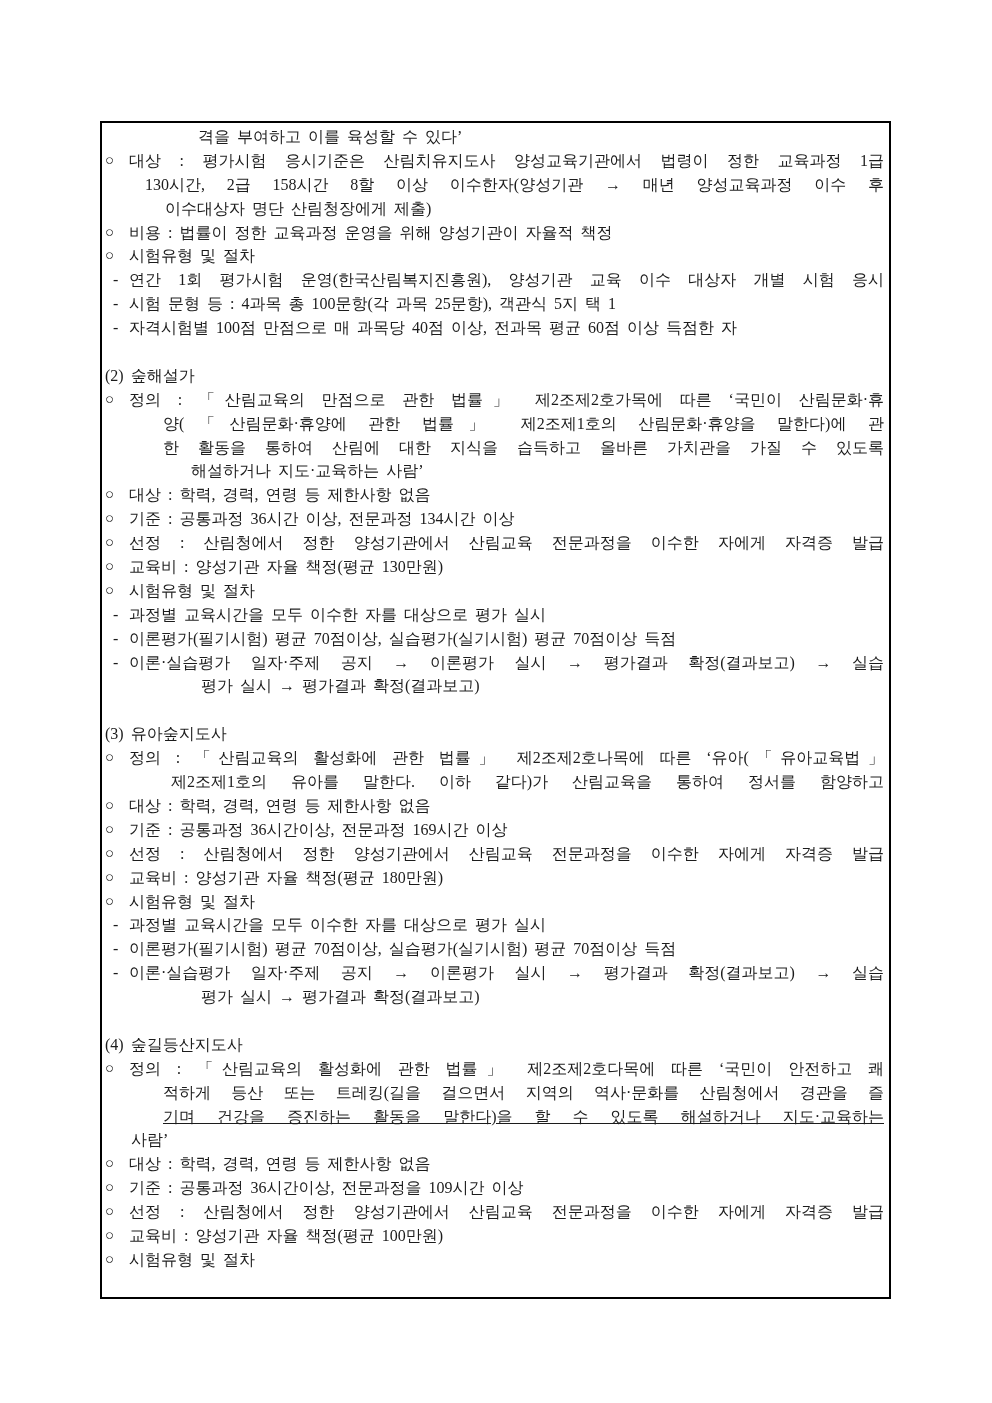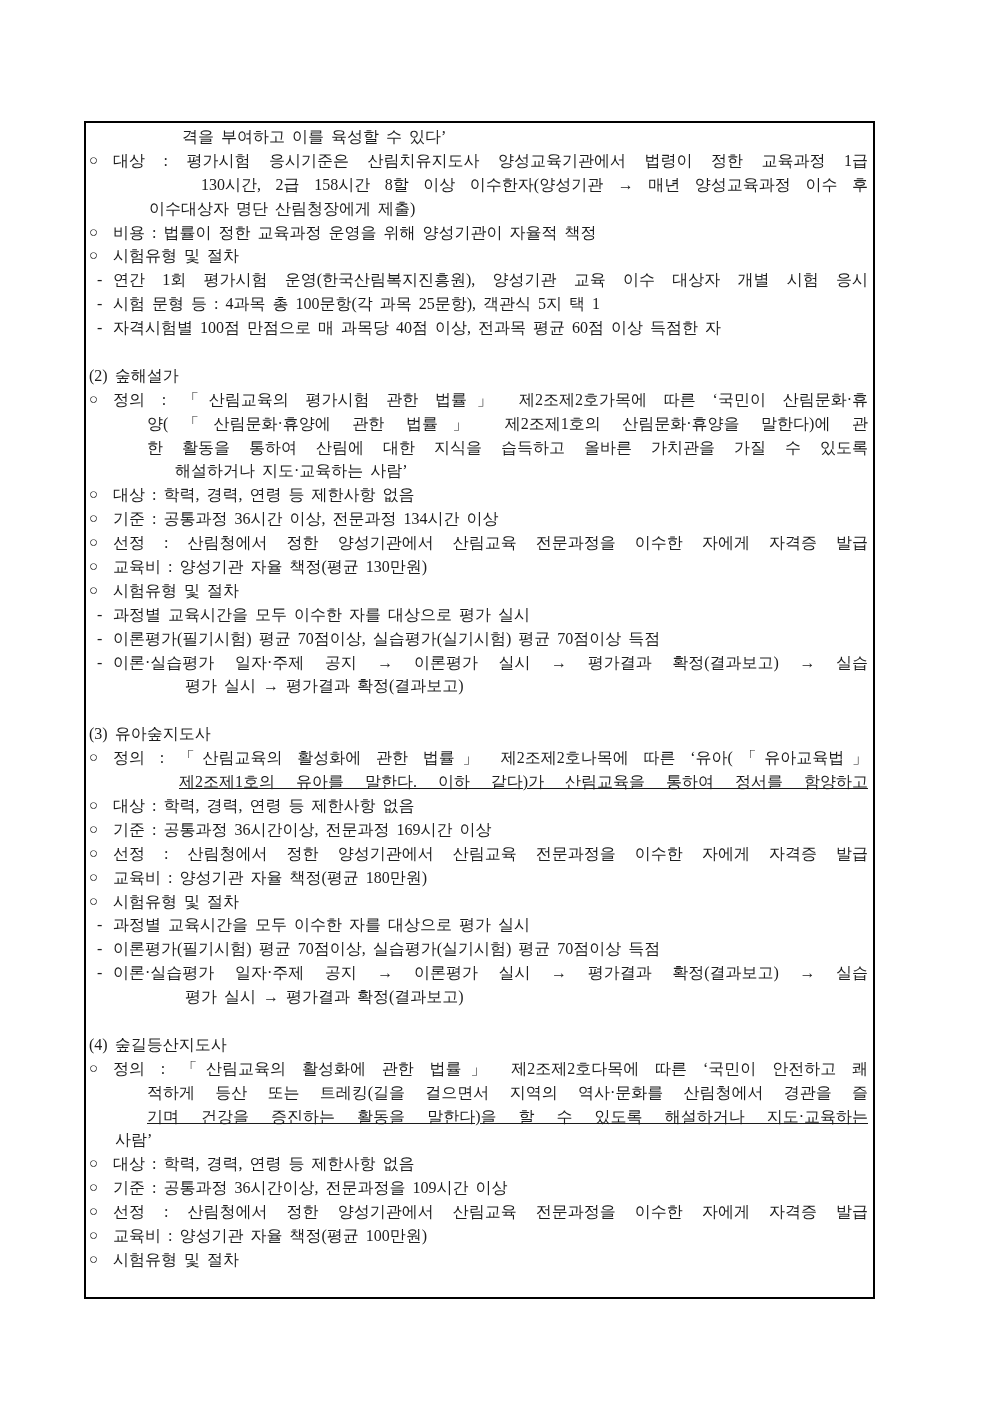--- a/index.html
+++ b/index.html
@@ -8,21 +8,21 @@
     --bg:#ffffff;
   }
   *{margin:0;padding:0;box-sizing:border-box;}
   html,body{background:var(--bg);}
   body{
     width:992px;height:1403px;position:relative;overflow:hidden;
     font-family:"Liberation Serif","DejaVu Serif",serif;
     color:var(--text);
   }
   .doc-box{
-    position:absolute;left:84px;top:121px;width:791px;height:1178px;
+    position:absolute;left:100px;top:121px;width:791px;height:1178px;
     border:2px solid var(--border);
     background:var(--bg);
     padding:2px 5px 2px 3px;
   }
   .line{
     display:flex;
     height:23.9px;
     line-height:23.9px;
     font-size:16px;
     word-spacing:3px;
@@ -52,21 +52,21 @@
 <div class="page">
   <div class="doc-box" id="doc-box">
       <div class="line cont">
         <span class="line-text" style="margin-left: 93px;">격을 부여하고 이를 육성할 수 있다’</span>
       </div>
       <div class="line circle just">
         <span class="bullet circle">○</span>
         <span class="line-text">대상 : 평가시험 응시기준은 산림치유지도사 양성교육기관에서 법령이 정한 교육과정 1급</span>
       </div>
       <div class="line cont just">
-        <span class="line-text" style="margin-left: 112px;">130시간, 2급 158시간 8할 이상 이수한자(양성기관 → 매년 양성교육과정 이수 후</span>
+        <span class="line-text" style="margin-left: 40px;">130시간, 2급 158시간 8할 이상 이수한자(양성기관 → 매년 양성교육과정 이수 후</span>
       </div>
       <div class="line cont">
         <span class="line-text" style="margin-left: 60px;">이수대상자 명단 산림청장에게 제출)</span>
       </div>
       <div class="line circle">
         <span class="bullet circle">○</span>
         <span class="line-text">비용 : 법률이 정한 교육과정 운영을 위해 양성기관이 자율적 책정</span>
       </div>
       <div class="line circle">
         <span class="bullet circle">○</span>
@@ -83,21 +83,21 @@
       <div class="line dash">
         <span class="bullet dash">-</span>
         <span class="line-text">자격시험별 100점 만점으로 매 과목당 40점 이상, 전과목 평균 60점 이상 득점한 자</span>
       </div>
       <div class="line blank"></div>
       <div class="line header">
         <span class="line-text">(2) 숲해설가</span>
       </div>
       <div class="line circle just">
         <span class="bullet circle">○</span>
-        <span class="line-text">정의 : 「산림교육의 평가시험 관한 법률」 제2조제2호가목에 따른 ‘국민이 산림문화·휴</span>
+        <span class="line-text">정의 : 「산림교육의 만점으로 관한 법률」 제2조제2호가목에 따른 ‘국민이 산림문화·휴</span>
       </div>
       <div class="line cont just">
         <span class="line-text" style="margin-left: 58px;">양(「산림문화·휴양에 관한 법률」 제2조제1호의 산림문화·휴양을 말한다)에 관</span>
       </div>
       <div class="line cont just">
         <span class="line-text" style="margin-left: 58px;">한 활동을 통하여 산림에 대한 지식을 습득하고 올바른 가치관을 가질 수 있도록</span>
       </div>
       <div class="line cont">
         <span class="line-text" style="margin-left: 86px;">해설하거나 지도·교육하는 사람’</span>
       </div>
@@ -138,21 +138,21 @@
       </div>
       <div class="line blank"></div>
       <div class="line header">
         <span class="line-text">(3) 유아숲지도사</span>
       </div>
       <div class="line circle just">
         <span class="bullet circle">○</span>
         <span class="line-text">정의 : 「산림교육의 활성화에 관한 법률」 제2조제2호나목에 따른 ‘유아(「유아교육법」</span>
       </div>
       <div class="line cont just">
-        <span class="line-text" style="margin-left: 90px; text-decoration: underline;">제2조제1호의 유아를 말한다. 이하 같다)가 산림교육을 통하여 정서를 함양하고</span>
+        <span class="line-text" style="margin-left: 66px;">제2조제1호의 유아를 말한다. 이하 같다)가 산림교육을 통하여 정서를 함양하고</span>
       </div>
       <div class="line circle">
         <span class="bullet circle">○</span>
         <span class="line-text">대상 : 학력, 경력, 연령 등 제한사항 없음</span>
       </div>
       <div class="line circle">
         <span class="bullet circle">○</span>
         <span class="line-text">기준 : 공통과정 36시간이상, 전문과정 169시간 이상</span>
       </div>
       <div class="line circle just">

